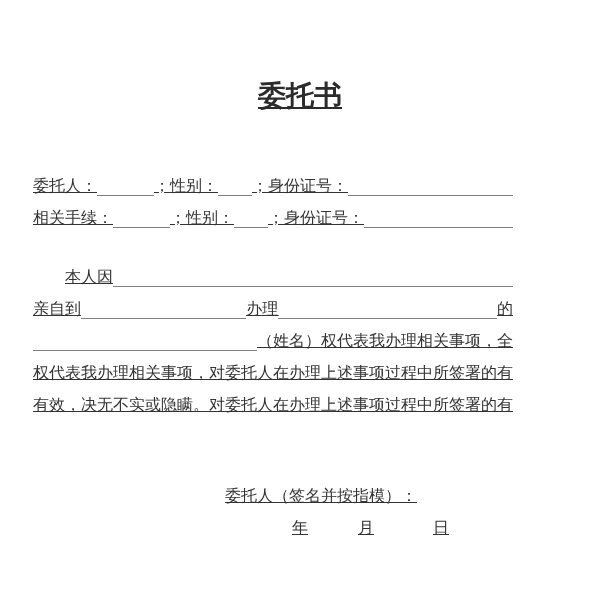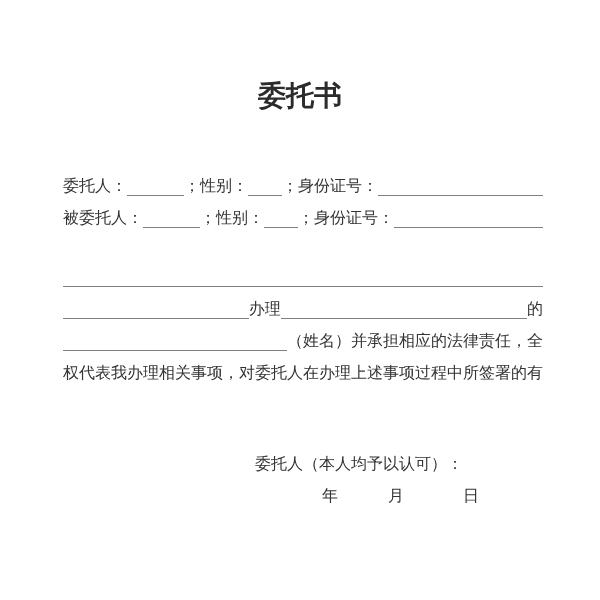--- a/index.html
+++ b/index.html
@@ -1,15 +1,15 @@
 <!DOCTYPE html>
 <html><head>
 <meta charset="utf-8">
 <style>
-  * { margin: 0; padding: 0; box-sizing: border-box; }
+  * { margin: 0; padding: 0; box-sizing: border-box; text-decoration: underline; }
   html, body { background: #ffffff; }
   .page {
     position: relative;
     width: 600px;
     height: 600px;
     background: #ffffff;
     color: #333333;
     font-family: "Liberation Sans", sans-serif;
     font-size: 16px;
     overflow: hidden;
@@ -17,21 +17,21 @@
   .title {
     margin-top: 80px;
     font-size: 28px;
     font-weight: 600;
     line-height: 32px;
     text-align: center;
     color: #2b2b2b;
   }
   .content {
     width: 480px;
-    margin-left: 63px;
+    margin-left: 33px;
   }
   .fields { margin-top: 58px; }
   .field-line, .bline {
     display: flex;
     height: 32px;
     line-height: 32px;
     white-space: nowrap;
   }
   .blank {
     border-bottom: 1px solid #808080;
@@ -85,54 +85,57 @@
       <div class="field-line">
         <span>委托人：</span>
         <span class="blank w-name"></span>
         <span>；性别：</span>
         <span class="blank w-gender"></span>
         <span>；身份证号：</span>
         <span class="blank fill"></span>
       </div>
 
       <div class="field-line">
-        <span>被委托人：</span>
+        <span>相关手续：</span>
         <span class="blank w-name"></span>
         <span>；性别：</span>
         <span class="blank w-gender"></span>
         <span>；身份证号：</span>
         <span class="blank fill"></span>
       </div>
 
     </div>
 
     <div class="body-block">
 
       <div class="bline">
+        <span class="indent">本人因</span>
         <span class="blank fill"></span>
       </div>
 
       <div class="bline">
+        <span>亲自到</span>
         <span class="blank g43"></span>
         <span>办理</span>
         <span class="blank g57"></span>
         <span>的</span>
       </div>
 
       <div class="bline">
         <span class="blank fill"></span>
-        <span>（姓名）并承担相应的法律责任，全</span>
+        <span>（姓名）权代表我办理相关事项，全</span>
       </div>
 
       <div class="jline">权代表我办理相关事项，对委托人在办理上述事项过程中所签署的有</div>
+      <div class="jline">有效，决无不实或隐瞒。对委托人在办理上述事项过程中所签署的有</div>
 
     </div>
 
     <div class="sig-line">
-      <span>委托人（本人均予以认可）：</span>
+      <span>委托人（签名并按指模）：</span>
     </div>
 
     <div class="date-line">
       <span class="year">年</span>
       <span class="month">月</span>
       <span class="day">日</span>
     </div>
 
   </div>
 </div>

